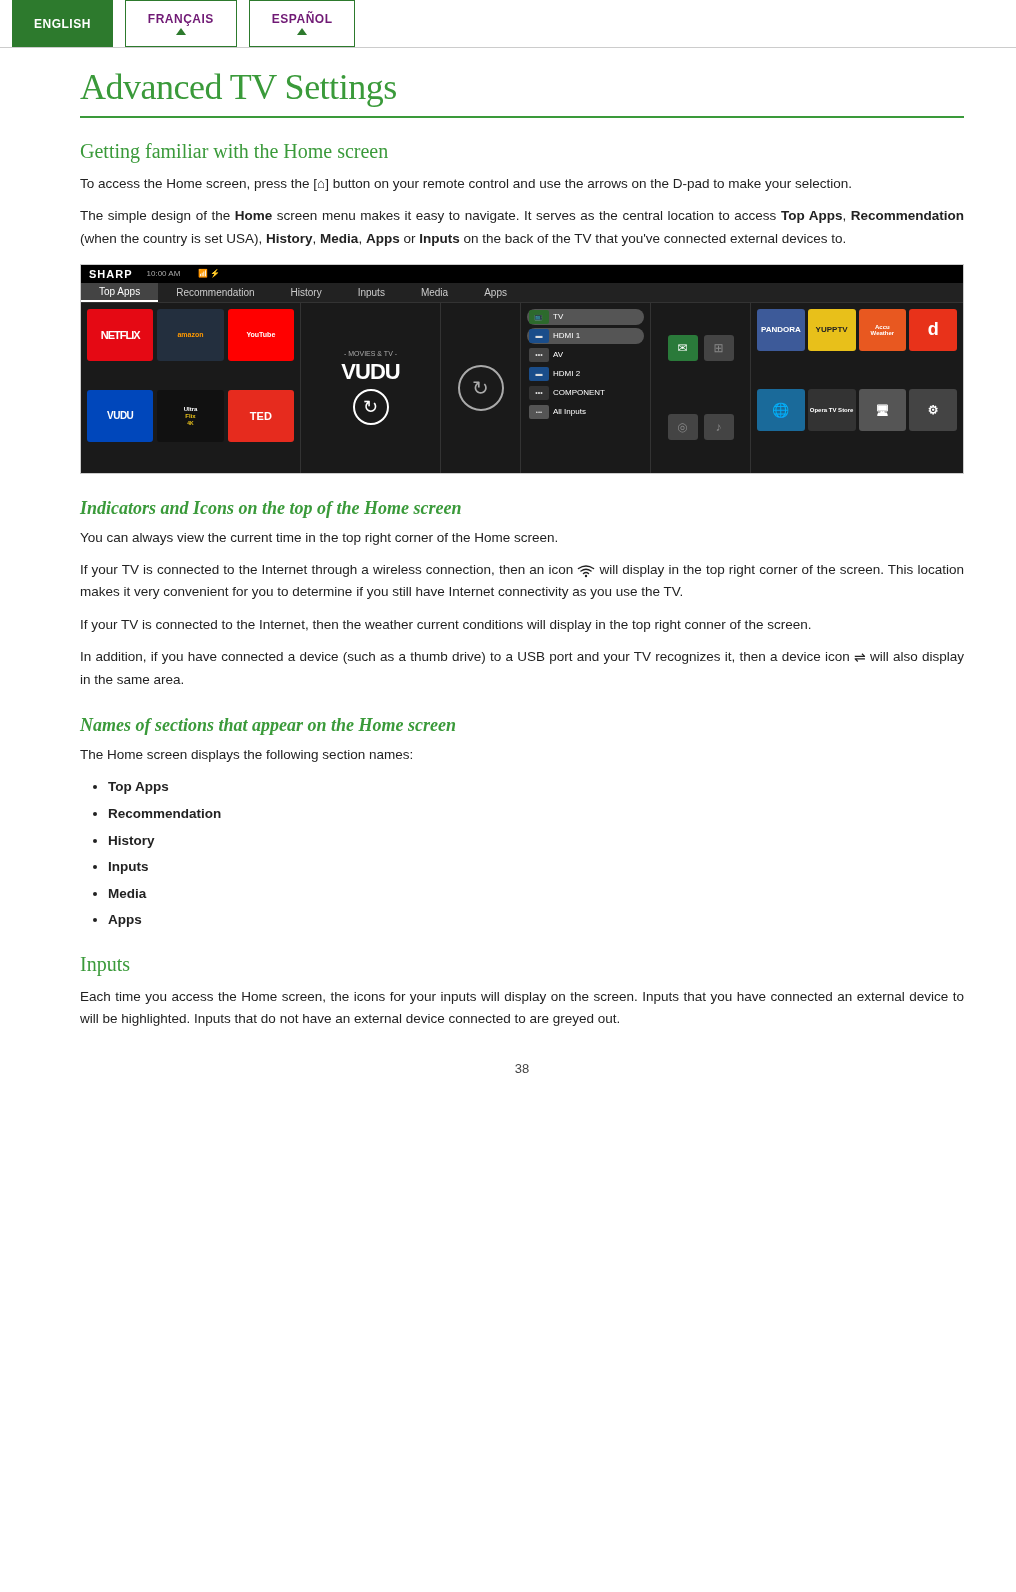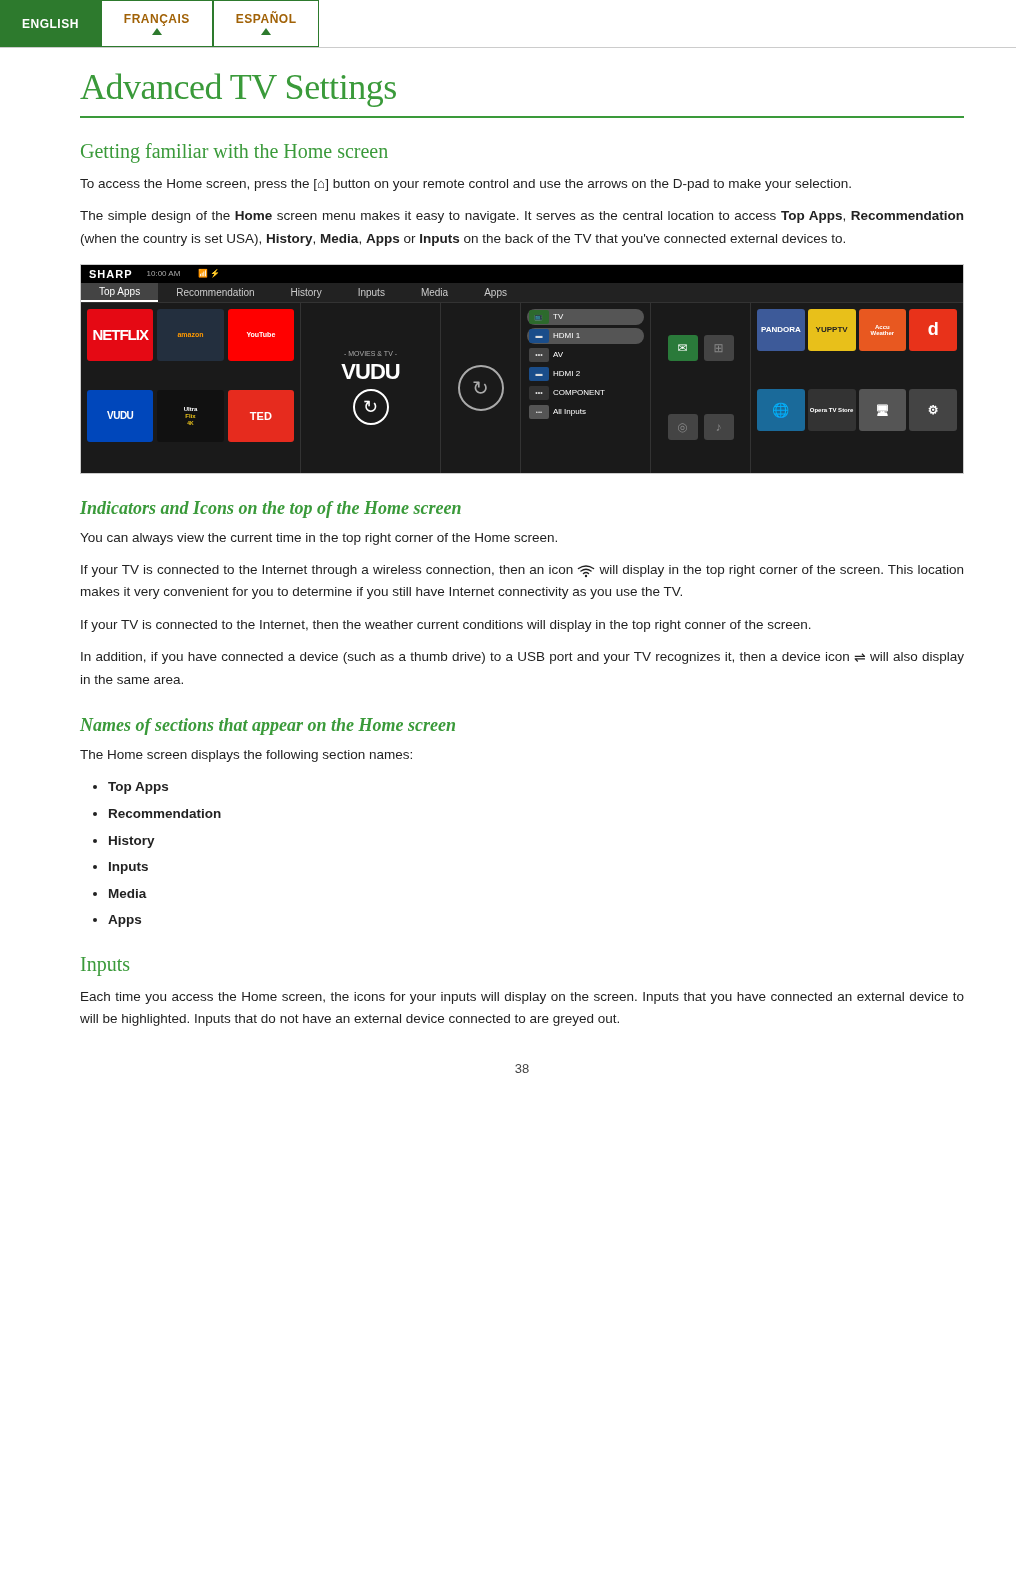--- a/index.html
+++ b/index.html
@@ -28,28 +28,29 @@
       align-items: center;
       justify-content: center;
       padding: 6px 22px;
       font-size: 12px;
       font-weight: bold;
       letter-spacing: 0.5px;
       cursor: pointer;
       border: none;
       background: none;
       gap: 2px;
+      margin-left: 12px;
     }
     .lang-btn.active {
       background: #2d7a2d;
       color: #fff;
     }
     .lang-btn.inactive {
       background: #fff;
-      color: #a16207;
+      color: #701a75;
       border: 1.5px solid #2d7a2d;
     }
     .lang-btn .triangle {
       width: 0; height: 0;
       border-left: 5px solid transparent;
       border-right: 5px solid transparent;
       border-bottom: 7px solid #2d7a2d;
       display: inline-block;
     }
 
@@ -169,21 +170,21 @@
     .app-tile {
       display: flex;
       align-items: center;
       justify-content: center;
       border-radius: 3px;
       font-size: 8px;
       font-weight: bold;
       color: #fff;
       height: 52px;
     }
-    .app-netflix { background: #e50914; font-size: 15px; letter-spacing: -1px; font-weight: 900; }
+    .app-netflix { background: #e50914; font-size: 11px; letter-spacing: -1px; font-weight: 900; }
     .app-amazon { background: #232f3e; font-size: 8px; }
     .app-youtube { background: #ff0000; }
     .app-vudu { background: #0047bb; font-size: 10px; letter-spacing: -0.5px; }
     .app-ultraflix { background: #111; font-size: 7px; }
     .app-ted { background: #e62b1e; font-size: 11px; font-weight: 900; }
 
     
     .tv-recommendation {
       width: 140px;
       padding: 6px;

